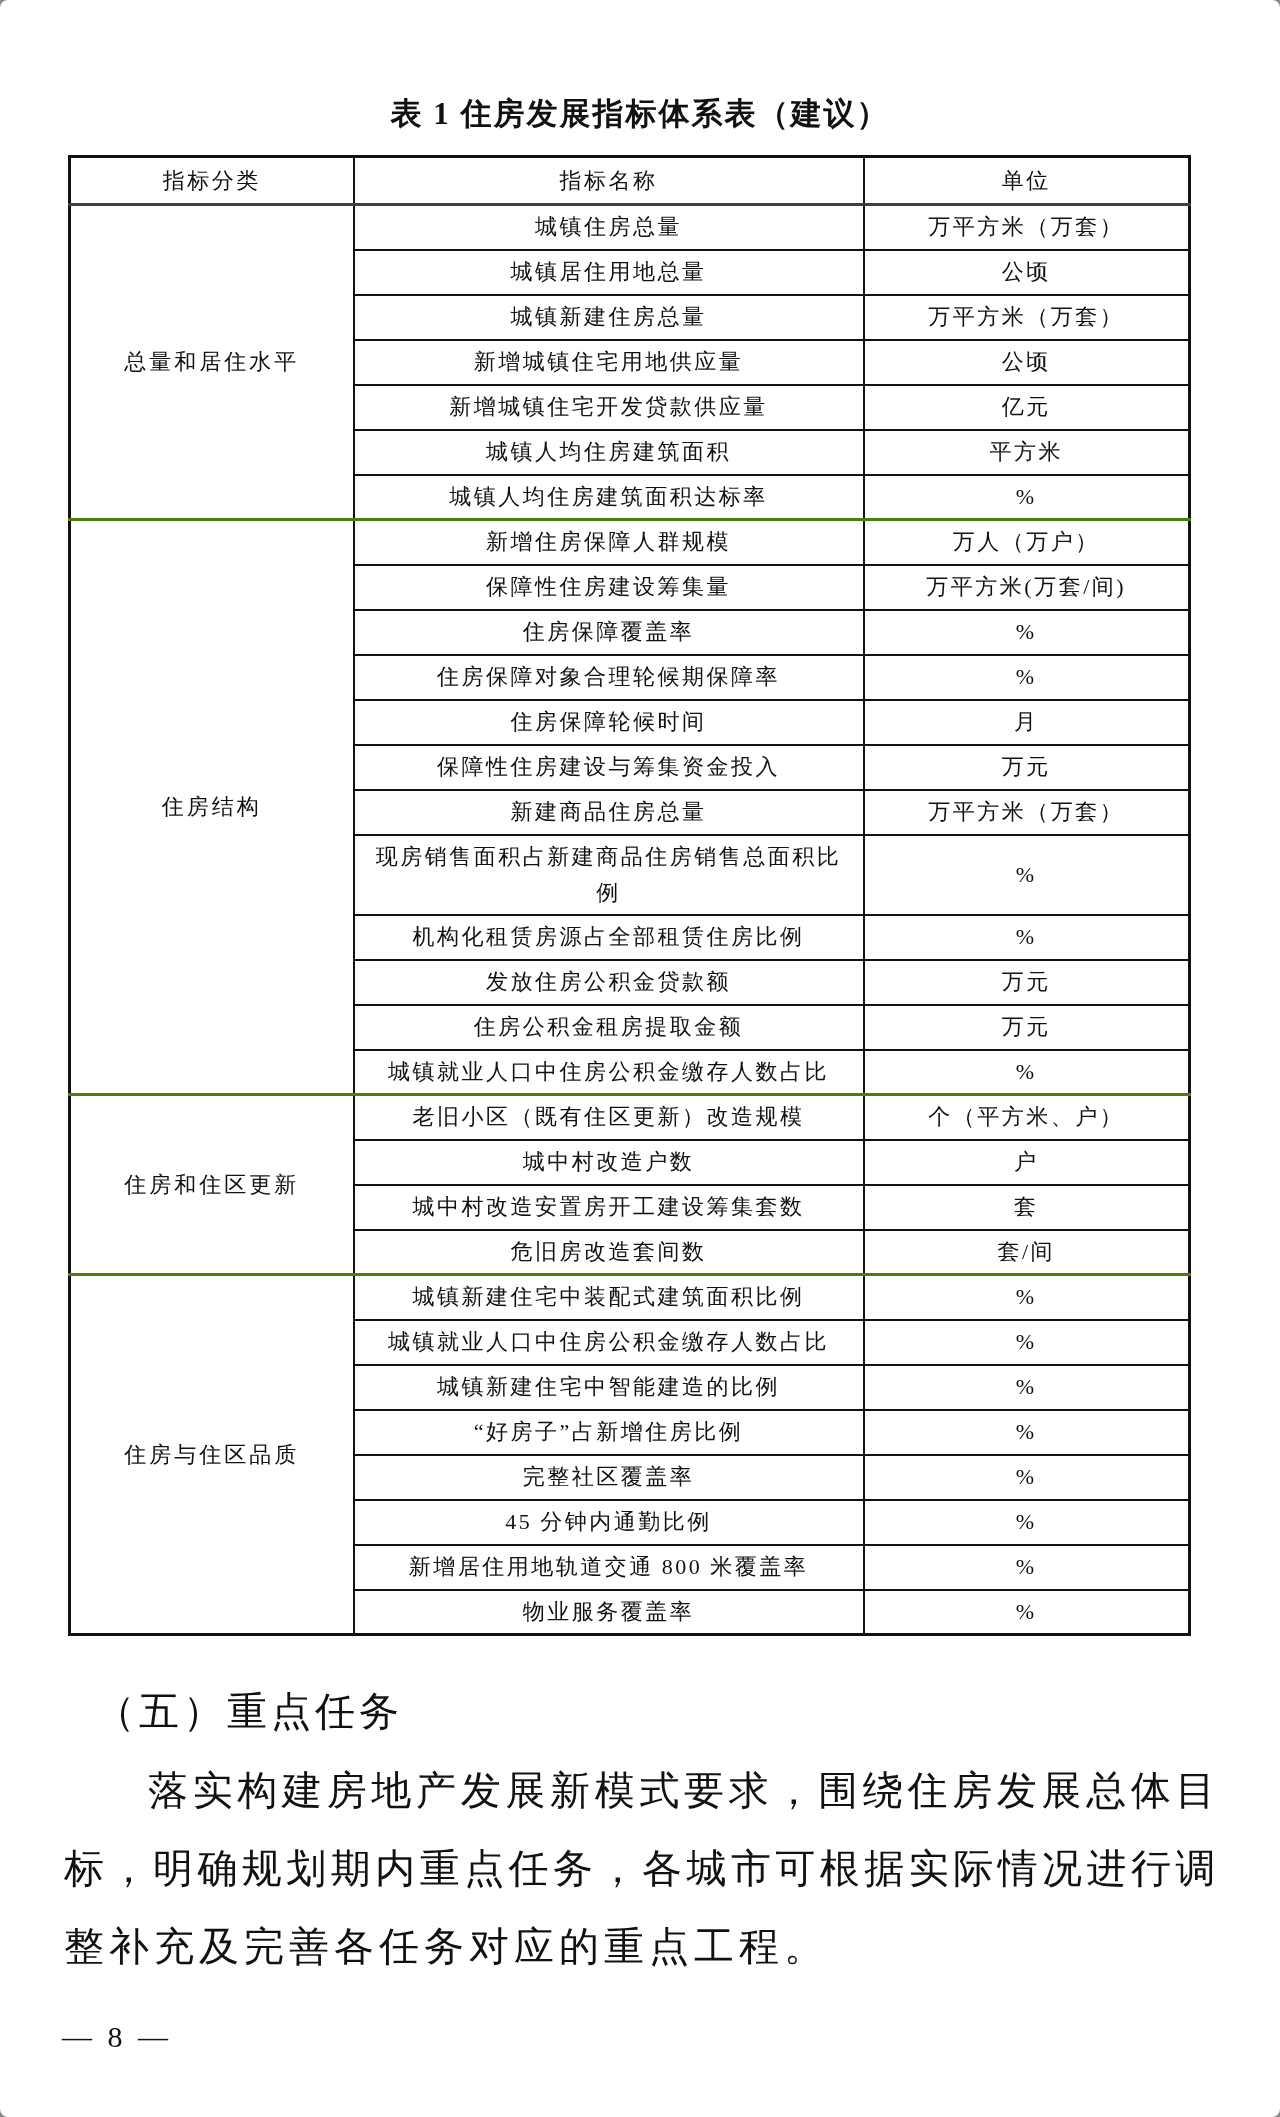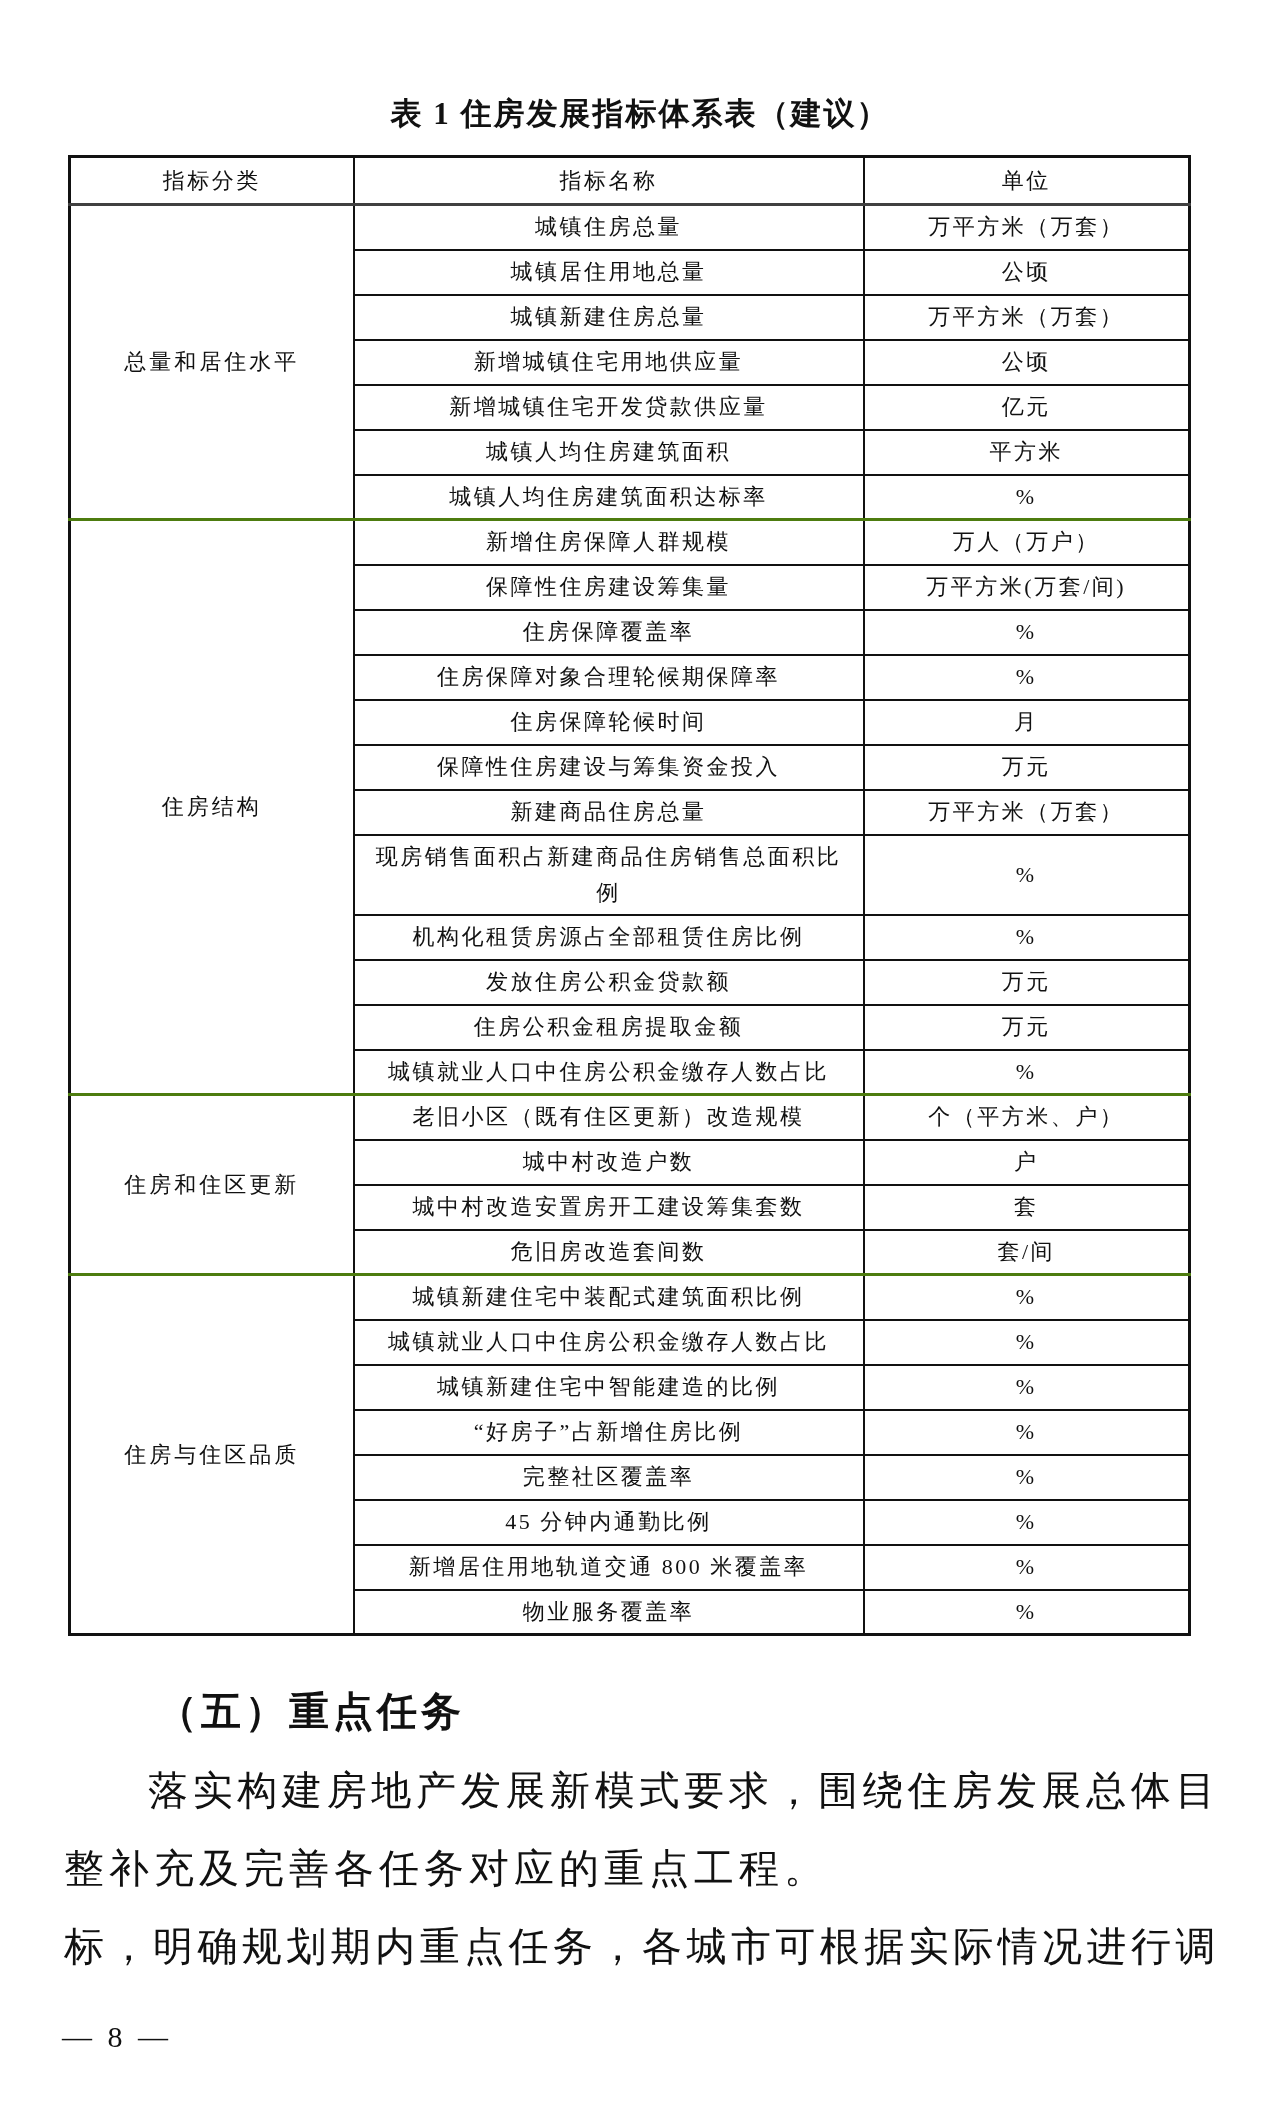--- a/index.html
+++ b/index.html
@@ -6,20 +6,21 @@
   .page{
     position:relative;
     width:1280px;height:2117px;
     margin:0 auto;
     background:#ffffff;
     color:#111;
     font-family:"Liberation Serif","DejaVu Serif",serif;
     box-sizing:border-box;
     padding:92px 64px 0 64px;
     overflow:hidden;
+    border-radius:8px;
   }
   .doc-title{
     text-align:center;
     font-size:31px;
     font-weight:bold;
     letter-spacing:2px;
     line-height:44px;
     margin:0 0 19px 0;
   }
   table.indicator-table{
@@ -46,23 +47,23 @@
     font-weight:normal;
     border-bottom:3px solid #404040;
   }
   .indicator-table td{height:45px;font-weight:normal;}
   .indicator-table tr.section-start td{border-top:3px solid #4d7c0f;}
   .indicator-table td.category{letter-spacing:3px;}
   .col-cat{width:284px;}
   .col-name{width:510px;}
   .col-unit{width:326px;}
   .section-heading{
-    margin:48px 0 0 93px;
+    margin:48px 0 0 31px;
     font-size:40px;
-    font-weight:bold;
+    font-weight:normal;
     letter-spacing:4px;
     line-height:56px;
   }
   .paragraph{margin-top:12px;}
   .para-line{
     font-size:40px;
     line-height:78px;
     text-align:justify;
     text-align-last:justify;
     letter-spacing:0.5px;
@@ -229,19 +230,19 @@
           <td class="name">物业服务覆盖率</td>
           <td class="unit">%</td>
         </tr>
       </tbody>
   </table>
 
   <div class="section-heading">（五）重点任务</div>
 
   <div class="paragraph">
     <div class="para-line first">落实构建房地产发展新模式要求，围绕住房发展总体目</div>
+    <div class="para-line">标，明确规划期内重点任务，各城市可根据实际情况进行调</div>
     <div class="para-line last">整补充及完善各任务对应的重点工程。</div>
-    <div class="para-line">标，明确规划期内重点任务，各城市可根据实际情况进行调</div>
   </div>
 
   <div class="page-number">— 8 —</div>
 
 </div>
 
 </body></html>

